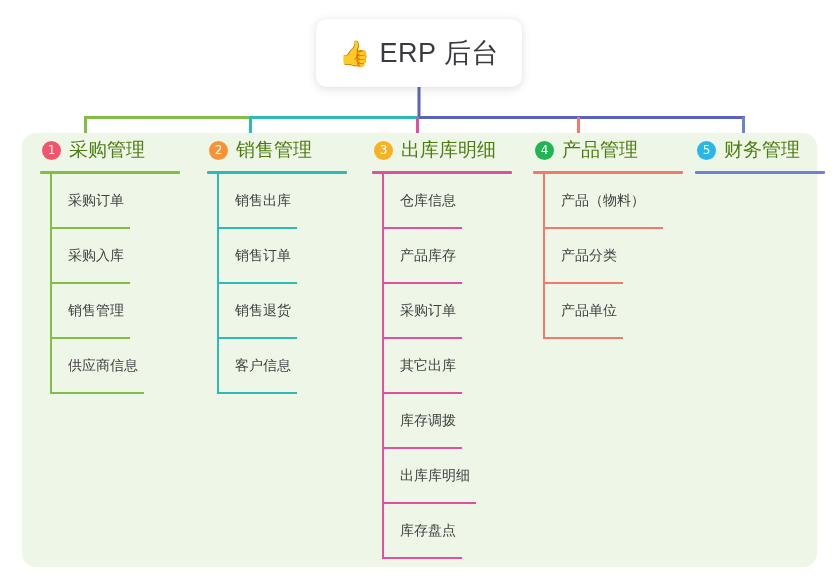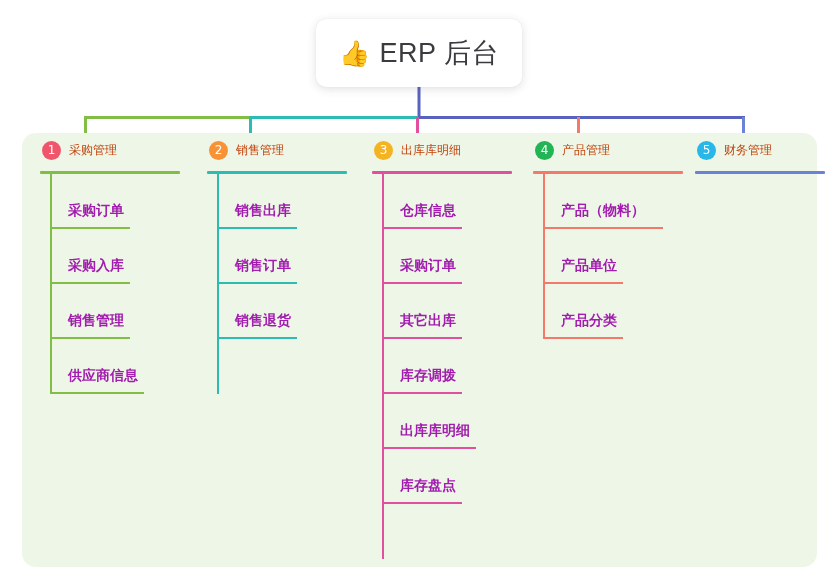--- a/index.html
+++ b/index.html
@@ -82,22 +82,22 @@
     height: 19px;
     border-radius: 50%;
     color: #ffffff;
     font-size: 12px;
     line-height: 19px;
     text-align: center;
     flex: 0 0 auto;
     font-family: "DejaVu Sans", sans-serif;
   }
   .col-title {
-    font-size: 12px;
-    color: #c2410c;
+    font-size: 19px;
+    color: #4d7c0f;
     white-space: nowrap;
   }
   .head-rule {
     height: 3px;
     border-radius: 1px;
     margin-top: 4px;
   }
   .items {
     position: relative;
     margin-left: 10px;
@@ -110,25 +110,24 @@
     width: 2px;
   }
   .item {
     position: relative;
     height: 55px;
     box-sizing: border-box;
   }
   .item-label {
     position: absolute;
     left: 18px;
-    top: 28px;
+    top: 18px;
     font-size: 14px;
-    color: #a21caf;
+    color: #404040;
     white-space: nowrap;
-    font-weight: bold;
   }
   .item-rule {
     position: absolute;
     left: 0;
     bottom: 0;
     height: 2px;
   }
 </style>
 </head>
 <body>
@@ -199,35 +198,43 @@
             <div class="item-rule" style="background: rgb(44, 188, 179); width: 80px;"></div>
           </div>
           <div class="item">
             <span class="item-label">销售订单</span>
             <div class="item-rule" style="background: rgb(44, 188, 179); width: 80px;"></div>
           </div>
           <div class="item">
             <span class="item-label">销售退货</span>
             <div class="item-rule" style="background: rgb(44, 188, 179); width: 80px;"></div>
           </div>
+          <div class="item">
+            <span class="item-label">客户信息</span>
+            <div class="item-rule" style="background: rgb(44, 188, 179); width: 80px;"></div>
+          </div>
         </div>
       </div>
       <div class="column" style="left: 350px; width: 150px;">
         <div class="col-head">
           <span class="badge" style="background: rgb(245, 179, 33);">3</span>
           <span class="col-title">出库库明细</span>
         </div>
         <div class="head-rule" style="background: rgb(224, 80, 159); width: 140px;"></div>
         <div class="items">
           <div class="spine" style="background: rgb(224, 80, 159); height: 385px;"></div>
           <div class="item">
             <span class="item-label">仓库信息</span>
             <div class="item-rule" style="background: rgb(224, 80, 159); width: 80px;"></div>
           </div>
           <div class="item">
+            <span class="item-label">产品库存</span>
+            <div class="item-rule" style="background: rgb(224, 80, 159); width: 80px;"></div>
+          </div>
+          <div class="item">
             <span class="item-label">采购订单</span>
             <div class="item-rule" style="background: rgb(224, 80, 159); width: 80px;"></div>
           </div>
           <div class="item">
             <span class="item-label">其它出库</span>
             <div class="item-rule" style="background: rgb(224, 80, 159); width: 80px;"></div>
           </div>
           <div class="item">
             <span class="item-label">库存调拨</span>
             <div class="item-rule" style="background: rgb(224, 80, 159); width: 80px;"></div>
@@ -248,27 +255,27 @@
           <span class="col-title">产品管理</span>
         </div>
         <div class="head-rule" style="background: rgb(244, 121, 107); width: 150px;"></div>
         <div class="items">
           <div class="spine" style="background: rgb(244, 121, 107); height: 165px;"></div>
           <div class="item">
             <span class="item-label">产品（物料）</span>
             <div class="item-rule" style="background: rgb(244, 121, 107); width: 120px;"></div>
           </div>
           <div class="item">
+            <span class="item-label">产品分类</span>
+            <div class="item-rule" style="background: rgb(244, 121, 107); width: 80px;"></div>
+          </div>
+          <div class="item">
             <span class="item-label">产品单位</span>
             <div class="item-rule" style="background: rgb(244, 121, 107); width: 80px;"></div>
           </div>
-          <div class="item">
-            <span class="item-label">产品分类</span>
-            <div class="item-rule" style="background: rgb(244, 121, 107); width: 80px;"></div>
-          </div>
         </div>
       </div>
       <div class="column" style="left: 673px; width: 140px;">
         <div class="col-head">
           <span class="badge" style="background: rgb(41, 182, 232);">5</span>
           <span class="col-title">财务管理</span>
         </div>
         <div class="head-rule" style="background: rgb(107, 131, 214); width: 130px;"></div>
       </div>
     </div>

